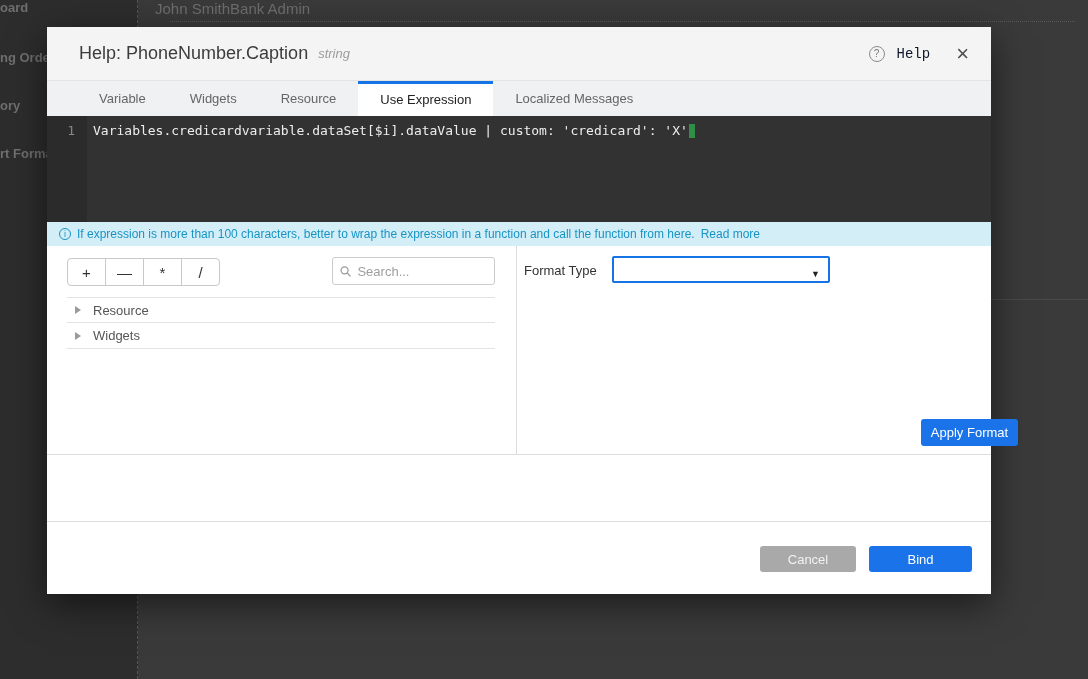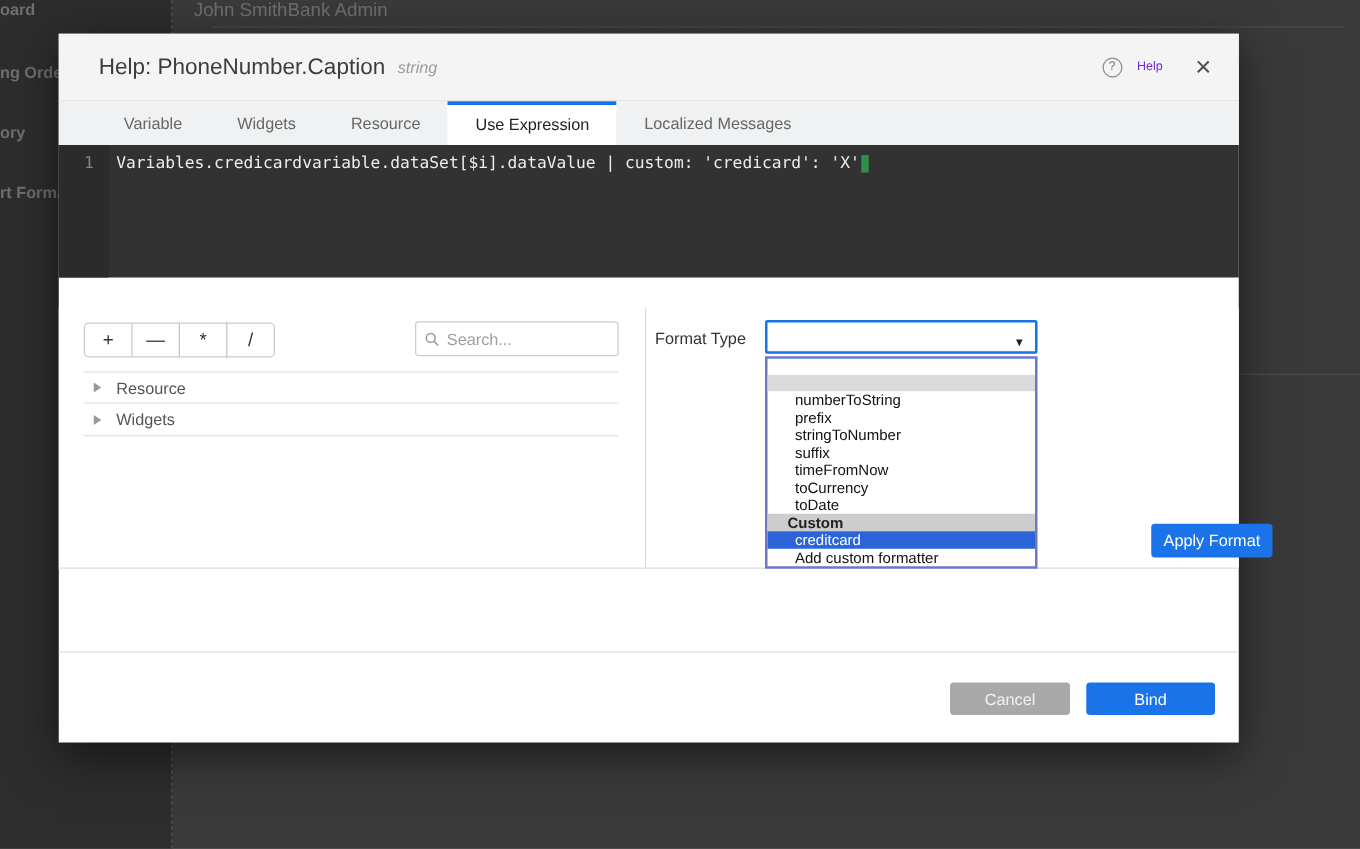--- a/index.html
+++ b/index.html
@@ -23,21 +23,21 @@
            background:#fff; box-shadow:0 10px 35px rgba(0,0,0,.55); }
 
   .m-header { position:absolute; left:0; top:0; width:100%; height:54px; background:#f4f4f4;
               border-bottom:1px solid #e4e4e4; display:flex; align-items:center; padding:0 22px 0 32px; }
   .m-title { font-size:18px; font-weight:500; color:#3c3c3c; }
   .m-hint  { font-size:13px; font-style:italic; color:#9b9b9b; margin-left:10px; }
   .m-header-right { margin-left:auto; display:flex; align-items:center; gap:12px; }
   .help-icon { width:16px; height:16px; border:1px solid #8c8c8c; border-radius:50%;
                display:flex; align-items:center; justify-content:center; color:#777; }
   .help-icon::before { content:"?"; font-size:10px; }
-  .help-label { font-size:10px; color:#6d28d9; }
+  .help-label { font-size:14px; color:#0f172a;font-family:Liberation Mono, monospace; }
   .close-icon { color:#4d4d4d; font-size:22px; line-height:16px; margin-left:14px; cursor:pointer; }
   .close-icon::before { content:"×"; }
 
   .m-tabs { position:absolute; left:0; top:54px; width:100%; height:35px; background:#eff1f3;
             display:flex; padding-left:30px; }
   .tab { font-size:13px; color:#666; line-height:35px; padding:0 22px; cursor:pointer; }
   .tab.active { background:#fff; color:#222; border-top:3px solid var(--tab-indicator,#1673e6); line-height:32px; }
 
   .m-editor { position:absolute; left:0; top:89px; width:100%; height:106px;
               background:var(--editor-bg,#323232); font-family:"DejaVu Sans Mono", monospace; font-size:13px; }
@@ -143,20 +143,25 @@
       <div class="tab">Localized Messages</div>
     </div>
 
     <div class="m-editor">
       <div class="gutter">
         <span>1</span>
       </div>
       <div class="code-area"><span>Variables.credicardvariable.dataSet[$i].dataValue | custom: 'credicard': 'X'</span><span class="cursor"></span></div>
     </div>
 
+    <div class="m-infobar">
+      <span class="info-icon"></span>
+      <span>If expression is more than 100 characters, better to wrap the expression in a function and call the function from here.</span>
+      <span class="read-more">Read more</span>
+    </div>
 
     <div class="m-content">
 
       <div class="panel-left">
         <div class="op-group">
           <button class="op-btn">+</button>
           <button class="op-btn">—</button>
           <button class="op-btn">*</button>
           <button class="op-btn">/</button>
         </div>
@@ -181,34 +186,20 @@
         </div>
       </div>
 
       <div class="fmt-label">Format Type</div>
 
       <div class="fmt-select">
         <span></span>
         <span class="select-arrow"></span>
       </div>
 
-      <div class="dropdown">
-        <div class="dd-row dd-blank"></div>
-        <div class="dd-row dd-hover"></div>
-        <div class="dd-row">numberToString</div>
-        <div class="dd-row">prefix</div>
-        <div class="dd-row">stringToNumber</div>
-        <div class="dd-row">suffix</div>
-        <div class="dd-row">timeFromNow</div>
-        <div class="dd-row">toCurrency</div>
-        <div class="dd-row">toDate</div>
-        <div class="dd-row dd-group">Custom</div>
-        <div class="dd-row dd-selected">creditcard</div>
-        <div class="dd-row">Add custom formatter</div>
-      </div>
 
       <button class="apply-btn">Apply Format</button>
     </div>
 
     <div class="m-footer">
       <button class="cancel-btn">Cancel</button>
       <button class="bind-btn">Bind</button>
     </div>
 
   </div>

